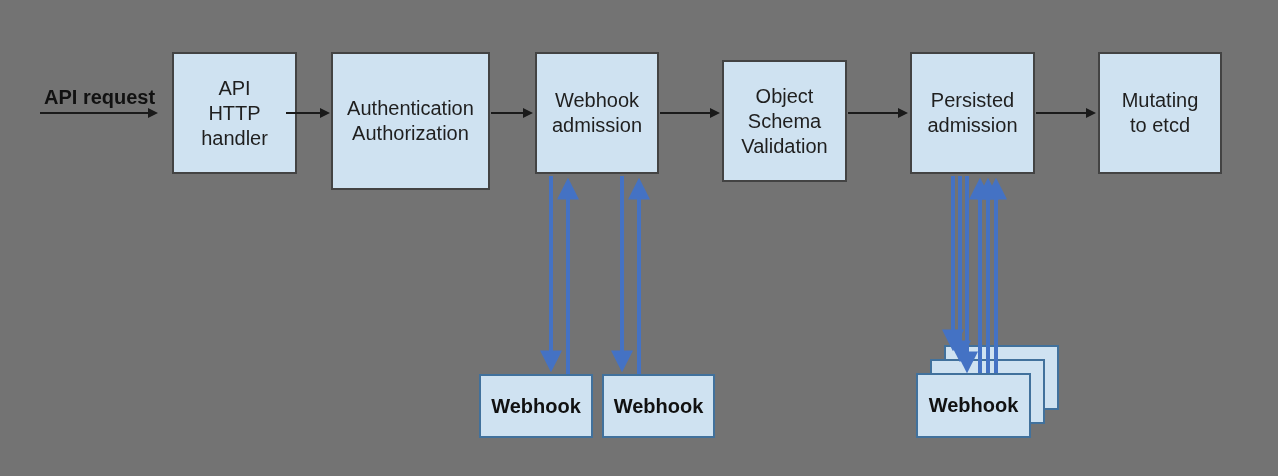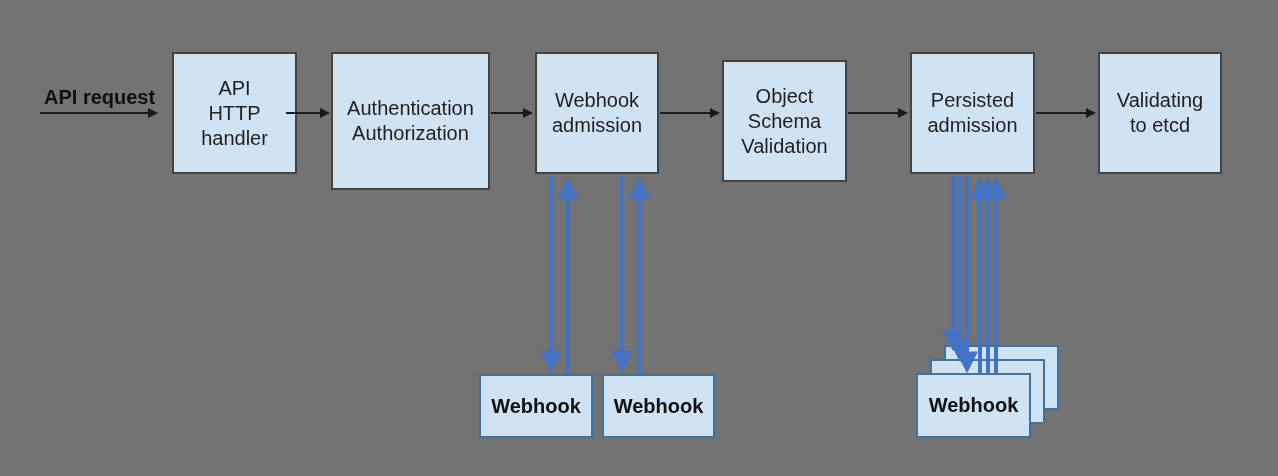--- a/index.html
+++ b/index.html
@@ -89,21 +89,21 @@
 handler</div>
   <div class="node n2">Authentication
 Authorization</div>
   <div class="node n3">Webhook
 admission</div>
   <div class="node n4">Object
 Schema
 Validation</div>
   <div class="node n5">Persisted
 admission</div>
-  <div class="node n6">Validating
+  <div class="node n6">Mutating
 to etcd</div>
 
   <div class="webhook wh1">Webhook</div>
   <div class="webhook wh2">Webhook</div>
 
   <div class="webhook stack-back"></div>
   <div class="webhook stack-middle"></div>
   <div class="webhook stack-front">Webhook</div>
 
   <svg class="arrows" width="1278" height="476" viewBox="0 0 1278 476">

